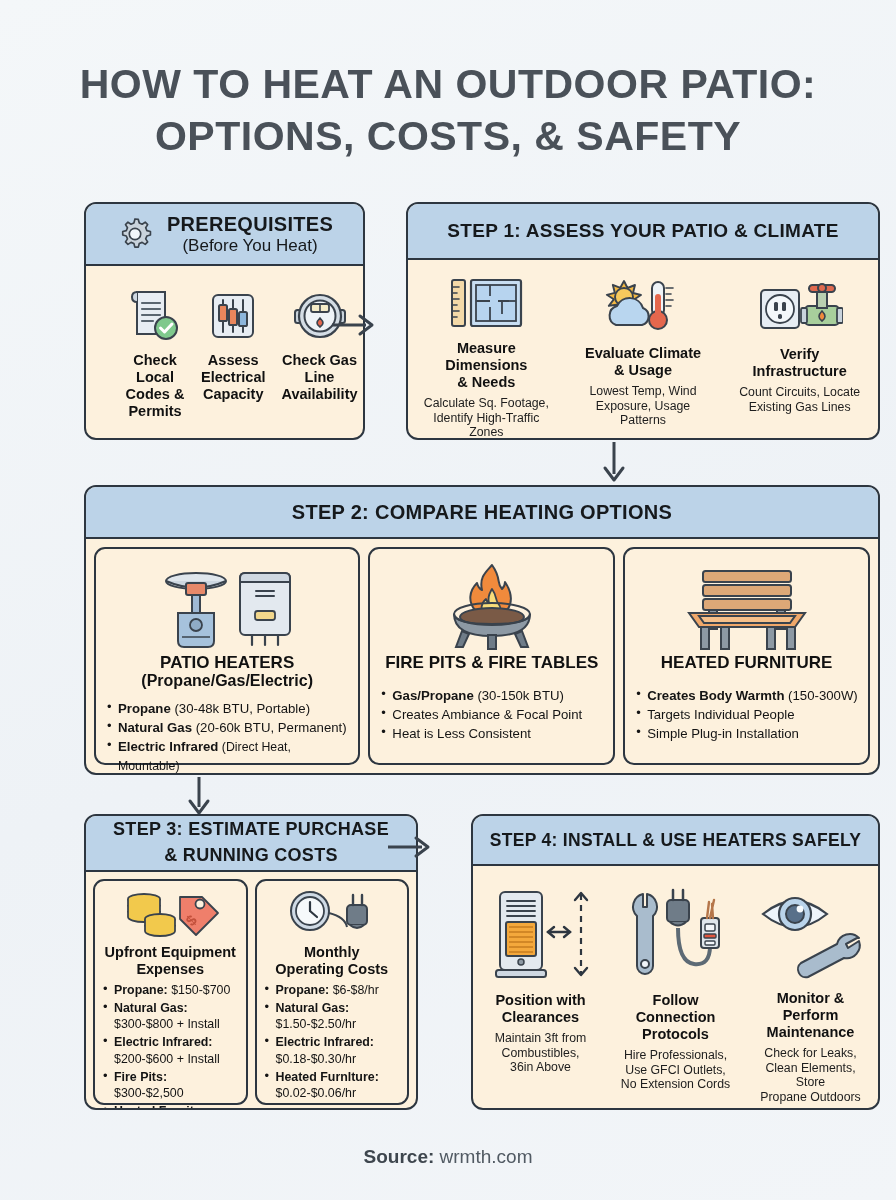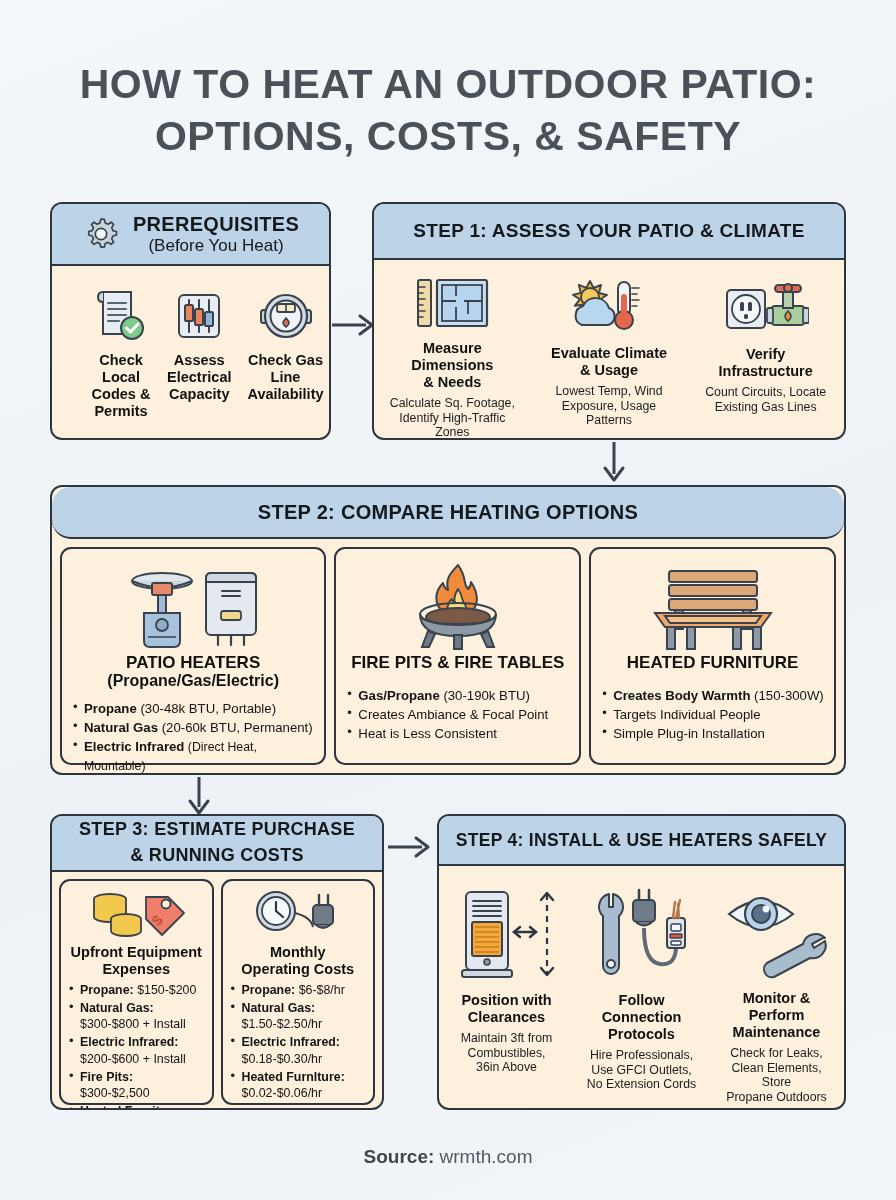--- a/index.html
+++ b/index.html
@@ -31,20 +31,21 @@
     font-stretch: condensed;
   }
 
   
   .panel {
     position: absolute;
     border: 2px solid #2d3640;
     border-radius: 12px;
     background: #fdf1dd;
     overflow: hidden;
+    margin-left: 34px;
   }
   .panel-head {
     background: #bcd3e8;
     border-bottom: 2px solid #2d3640;
     display: flex;
     align-items: center;
     justify-content: center;
     gap: 13px;
     padding: 9px 10px;
   }
@@ -326,21 +327,21 @@
 
     </div>
   </div>
 
   <svg class="arrow" style="left:597px; top:440px;" width="34" height="46" viewBox="0 0 34 46">
     <line x1="17" y1="2" x2="17" y2="34" stroke="#3a434d" stroke-width="3"></line>
     <path d="M8 28 l9 12 9 -12" fill="none" stroke="#3a434d" stroke-width="3" stroke-linecap="round" stroke-linejoin="round"></path>
   </svg>
 
   <div class="panel" style="left:50px; top:485px; width:796px; height:290px;">
-    <div class="panel-head" style="height:52px;border-radius:19px;">
+    <div class="panel-head" style="height:52px;">
       <div class="panel-head-title" style="font-size:20px;">STEP 2: COMPARE HEATING OPTIONS</div>
     </div>
     <div class="panel-body" style="height:234px; padding:8px; gap:8px;">
 
       <div class="subcard" style="flex:1;">
         <div style="height:92px; display:flex; align-items:flex-end; justify-content:center;">
           <svg width="150" height="92" viewBox="0 0 150 92">
 
             <ellipse cx="44" cy="22" rx="30" ry="8" fill="#dfe6ec" stroke="#3a434d" stroke-width="2"></ellipse>
             <path d="M14 22 q30 13 60 0" fill="#cdd7e0" stroke="#3a434d" stroke-width="2"></path>
@@ -385,21 +386,21 @@
             <ellipse cx="60" cy="55" rx="38" ry="11" fill="none" stroke="#3a434d" stroke-width="2"></ellipse>
             <g fill="#6f7c88" stroke="#3a434d" stroke-width="2">
               <path d="M30 72 l-6 16 h7 l6 -13z"></path>
               <path d="M90 72 l6 16 h-7 l-6 -13z"></path>
               <rect x="56" y="76" width="8" height="14"></rect>
             </g>
           </svg>
         </div>
         <div class="subcard-title">FIRE PITS &amp; FIRE TABLES</div>
         <div class="bullets" style="margin-top:14px;">
-          <div class="bullet"><b>Gas/Propane</b><span class="lite" style="white-space: pre-wrap;"> (30-190k BTU)</span></div>
+          <div class="bullet"><b>Gas/Propane</b><span class="lite" style="white-space: pre-wrap;"> (30-150k BTU)</span></div>
           <div class="bullet"><b></b><span class="lite">Creates Ambiance &amp; Focal Point</span></div>
           <div class="bullet"><b></b><span class="lite">Heat is Less Consistent</span></div>
         </div>
       </div>
 
       <div class="subcard" style="flex:0.92;">
         <div style="height:92px; display:flex; align-items:flex-end; justify-content:center;">
           <svg width="140" height="88" viewBox="0 0 140 88">
             <g stroke="#3a434d" stroke-width="2">
               <rect x="32" y="38" width="8" height="28" fill="#8d99a4"></rect>
@@ -452,21 +453,21 @@
               <path d="M25 36 v6 a15 5 0 0 0 30 0 v-6" fill="#f2c94c"></path>
               <path d="M60 30 l0 -22 l22 0 l16 16 l-22 22 z" fill="#ef7f6b" stroke-linejoin="round"></path>
               <circle cx="80" cy="15" r="4.5" fill="#fdf1dd"></circle>
             </g>
             <text x="72" y="38" font-family="Liberation Sans" font-size="15" font-weight="700" fill="#c2503b" transform="rotate(-45 72 38)">$</text>
           </svg>
         </div>
         <div class="subcard-title" style="font-size:14.5px; white-space:pre-line; margin-top:3px;">Upfront Equipment
 Expenses</div>
         <div class="bullets" style="margin-top:5px;">
-          <div class="bullet" style="font-size:12.4px; line-height:1.3; white-space:pre-line; margin-bottom:2px;"><b>Propane:</b><span class="lite" style="white-space: pre-wrap;"> $150-$200</span></div>
+          <div class="bullet" style="font-size:12.4px; line-height:1.3; white-space:pre-line; margin-bottom:2px;"><b>Propane:</b><span class="lite" style="white-space: pre-wrap;"> $150-$700</span></div>
           <div class="bullet" style="font-size:12.4px; line-height:1.3; white-space:pre-line; margin-bottom:2px;"><b>Natural Gas:</b><span class="lite">
 $300-$800 + Install</span></div>
           <div class="bullet" style="font-size:12.4px; line-height:1.3; white-space:pre-line; margin-bottom:2px;"><b>Electric Infrared:</b><span class="lite">
 $200-$600 + Install</span></div>
           <div class="bullet" style="font-size:12.4px; line-height:1.3; white-space:pre-line; margin-bottom:2px;"><b>Fire Pits:</b><span class="lite" style="white-space: pre-wrap;"> $300-$2,500</span></div>
           <div class="bullet" style="font-size:12.4px; line-height:1.3; white-space:pre-line;"><b>Heated Furniture:</b></div>
         </div>
       </div>
 
       <div class="subcard" style="flex:1; padding:8px 6px;">

